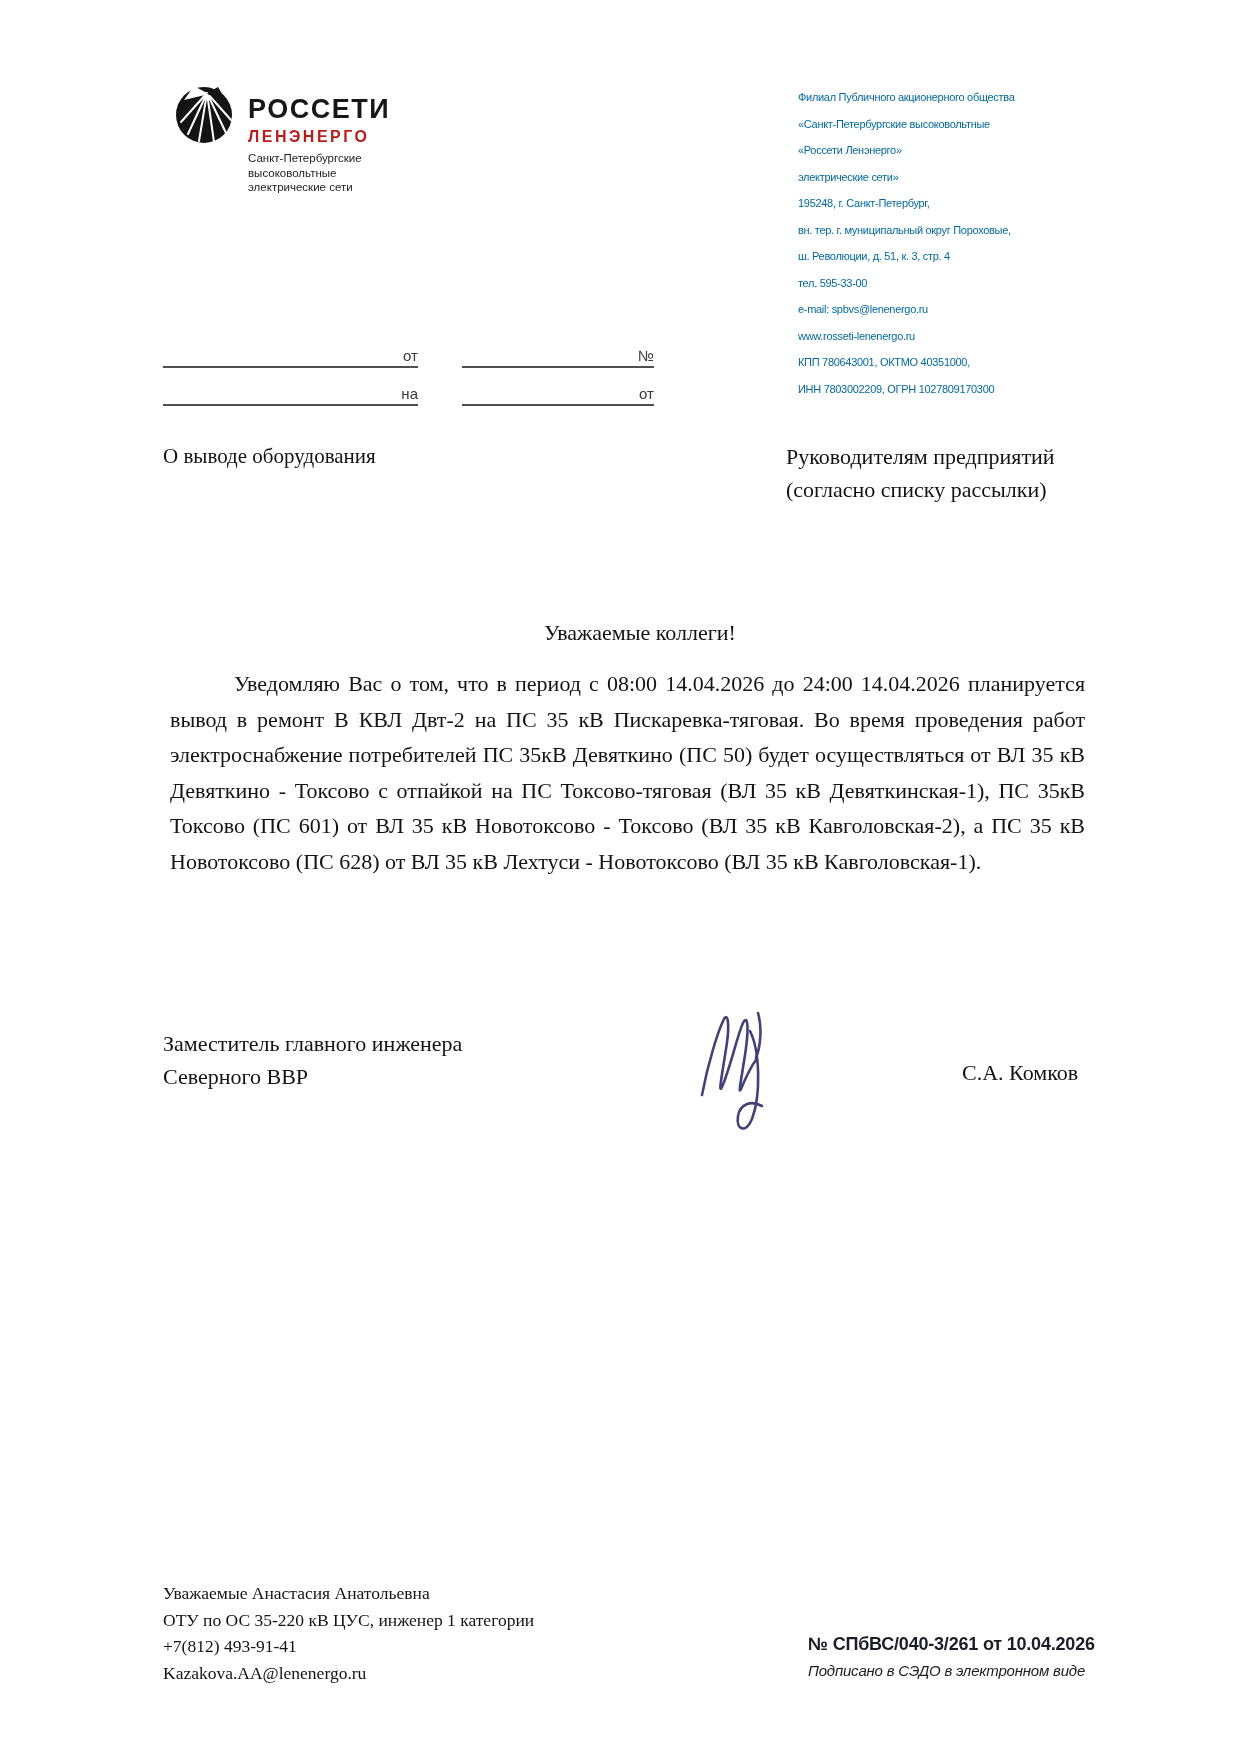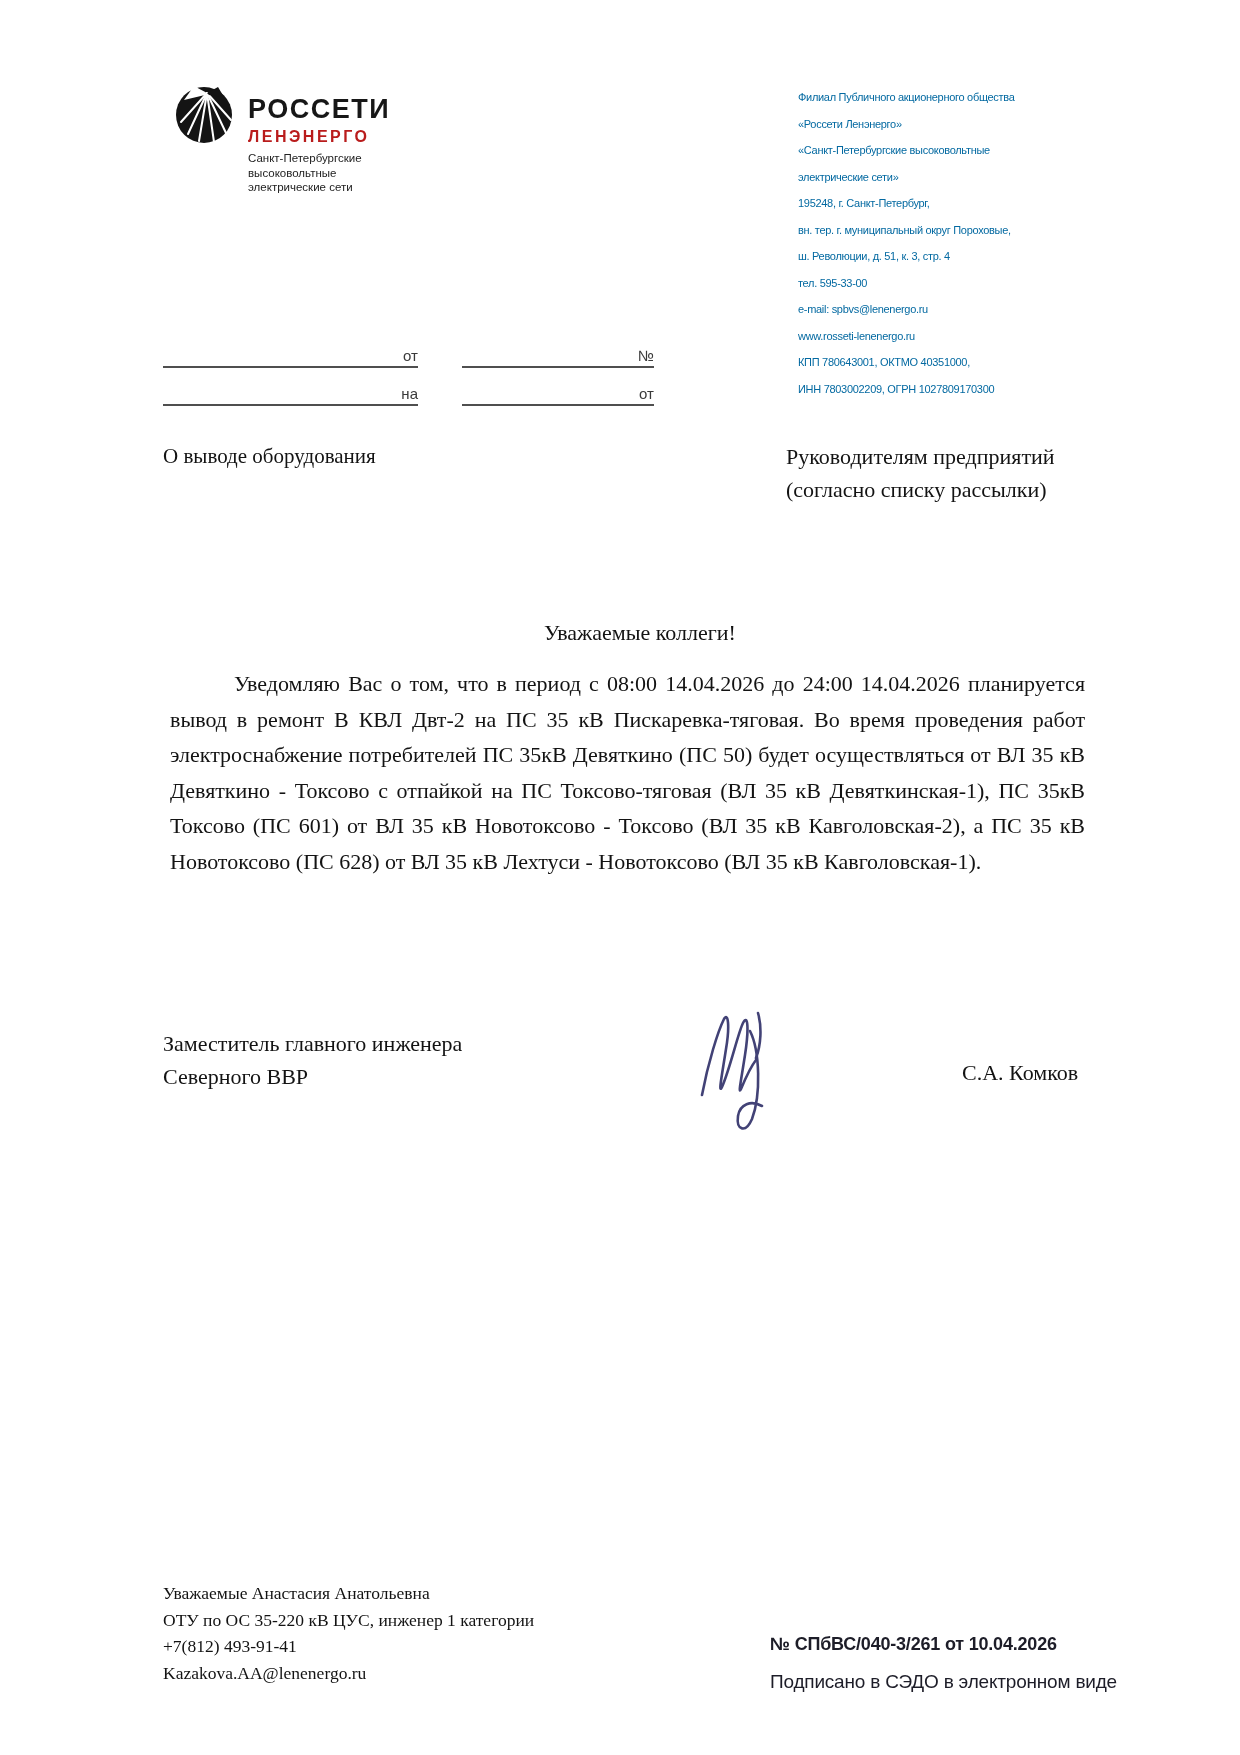--- a/index.html
+++ b/index.html
@@ -55,23 +55,23 @@
     font-size:22px;line-height:35.6px;text-align:justify;text-indent:64px;
   }
 
   
   .sig-title{position:absolute;left:163px;top:1027px;font-size:22px;line-height:33px;}
   .sig-name{position:absolute;left:962px;top:1060px;font-size:22px;}
   .sig-scribble{position:absolute;left:688px;top:1003px;width:112px;height:138px;}
 
   
   .footer-contact{position:absolute;left:163px;top:1580px;font-size:17.5px;line-height:26.5px;}
-  .footer-reg{position:absolute;left:770px;top:1634px;font-family:"Liberation Sans", sans-serif;color:#1d1d28;}
+  .footer-reg{position:absolute;left:808px;top:1634px;font-family:"Liberation Sans", sans-serif;color:#1d1d28;}
   .reg-number{font-size:18px;font-weight:bold;letter-spacing:-0.2px;}
-  .reg-signed{font-size:19px;margin-top:16px;letter-spacing:-0.2px;}
+  .reg-signed{font-size:15px;margin-top:7px;letter-spacing:-0.2px;font-style:italic;}
 </style>
 </head>
 <body>
 
 <div class="page">
 
   <div class="logo">
     <svg class="logo-icon" viewBox="0 0 60 60">
       <circle cx="30" cy="31" r="28" fill="#141414"></circle>
       <g stroke="#ffffff" stroke-width="2" stroke-linecap="round">
@@ -91,22 +91,22 @@
       <div class="division">
         <div>Санкт-Петербургские</div>
         <div>высоковольтные</div>
         <div>электрические сети</div>
       </div>
     </div>
   </div>
 
   <div class="header-right">
     <div>Филиал Публичного акционерного общества</div>
+    <div>«Санкт-Петербургские высоковольтные</div>
     <div>«Россети Ленэнерго»</div>
-    <div>«Санкт-Петербургские высоковольтные</div>
     <div>электрические сети»</div>
     <div>195248, г. Санкт-Петербург,</div>
     <div>вн. тер. г. муниципальный округ Пороховые,</div>
     <div>ш. Революции, д. 51, к. 3, стр. 4</div>
     <div>тел. 595-33-00</div>
     <div>e-mail: spbvs@lenenergo.ru</div>
     <div>www.rosseti-lenenergo.ru</div>
     <div>КПП 780643001, ОКТМО 40351000,</div>
     <div>ИНН 7803002209, ОГРН 1027809170300</div>
   </div>

